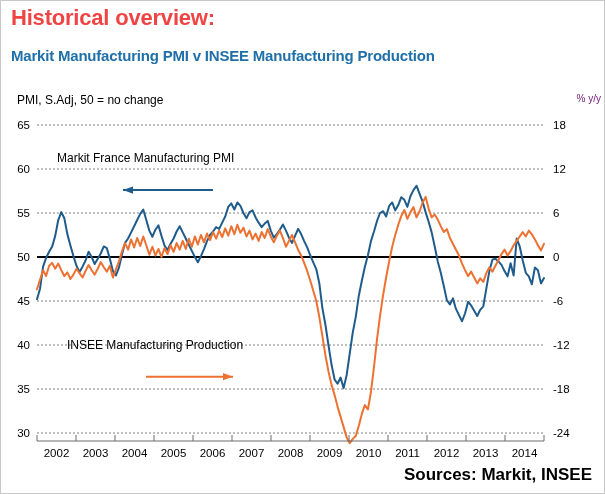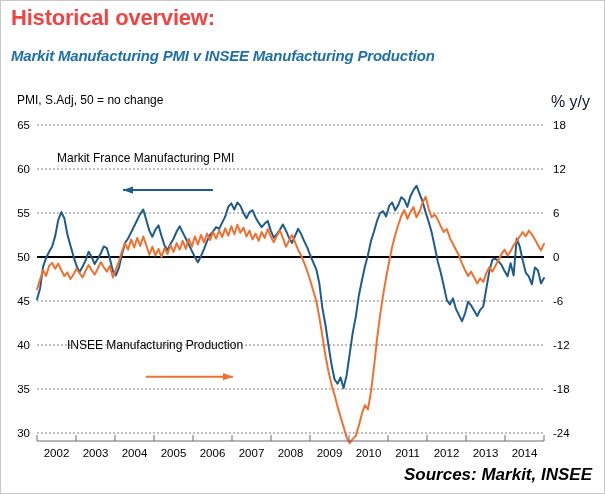--- a/index.html
+++ b/index.html
@@ -18,38 +18,37 @@
     position:absolute;left:10px;top:4px;
     font-size:22px;font-weight:bold;
     color:#ef4444;letter-spacing:-0.2px;
     white-space:nowrap;
   }
   #chart-title{
     position:absolute;left:10px;top:46px;
     font-size:15px;font-weight:bold;
     color:#1F6FA8;letter-spacing:-0.2px;
     white-space:nowrap;
-    font-style:italic;
   }
   #left-unit{
     position:absolute;left:16px;top:92px;
     font-size:12px;color:#000;white-space:nowrap;
   }
   #right-unit{
-    position:absolute;right:14px;top:92px;
-    font-size:16px;color:#0f172a;white-space:nowrap;
+    position:absolute;right:3px;top:92px;
+    font-size:10px;color:#701a75;white-space:nowrap;
   }
   #plot-wrap{
     position:absolute;left:0;top:112px;
     width:605px;height:350px;
   }
   svg#chart{display:block;}
   #sources{
     position:absolute;right:12px;bottom:8px;
-    font-size:17px;font-style:italic;font-weight:bold;
+    font-size:17px;font-weight:bold;
     color:#000;white-space:nowrap;
   }
   .ax-lbl{font-family:"Liberation Sans",sans-serif;font-size:11.5px;fill:#000;}
   .yr-lbl{font-family:"Liberation Sans",sans-serif;font-size:11.5px;fill:#000;}
   .ann{font-family:"Liberation Sans",sans-serif;font-size:12px;fill:#000;}
 </style>
 </head>
 <body>
 
 <div id="page-title">Historical overview:</div>

